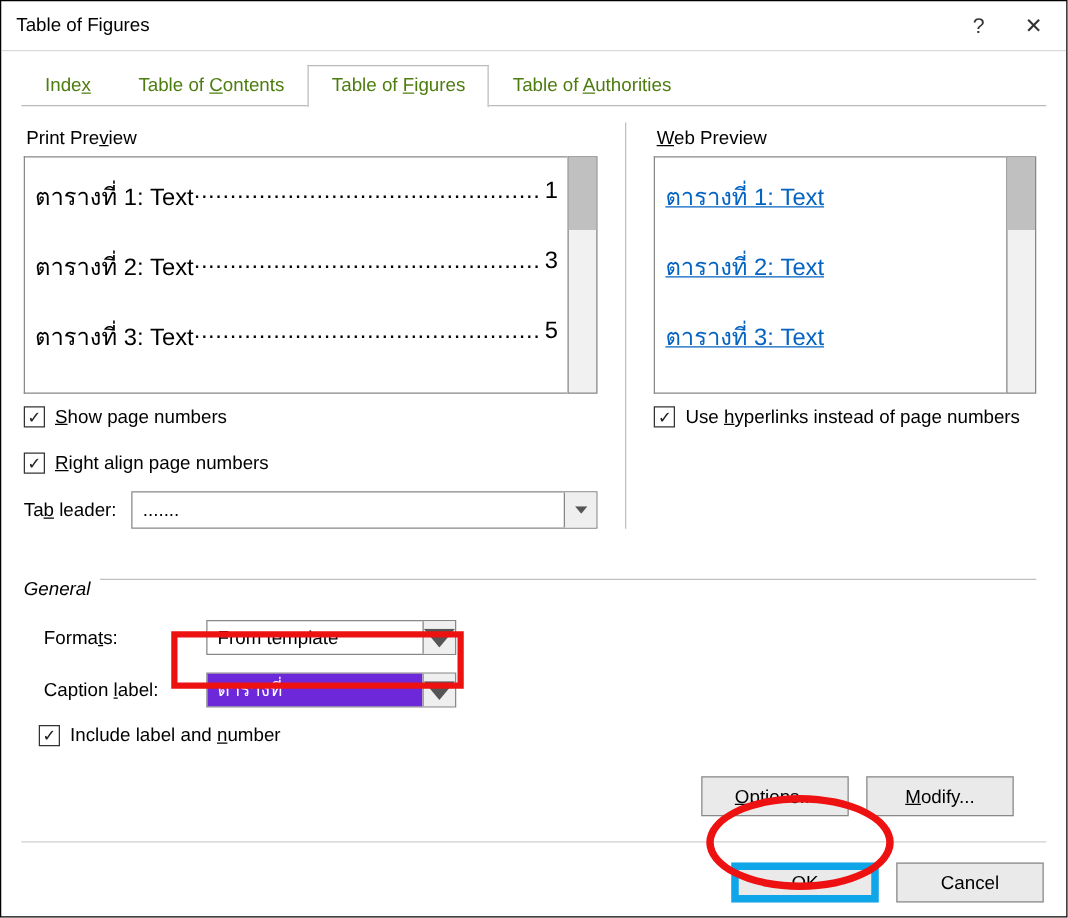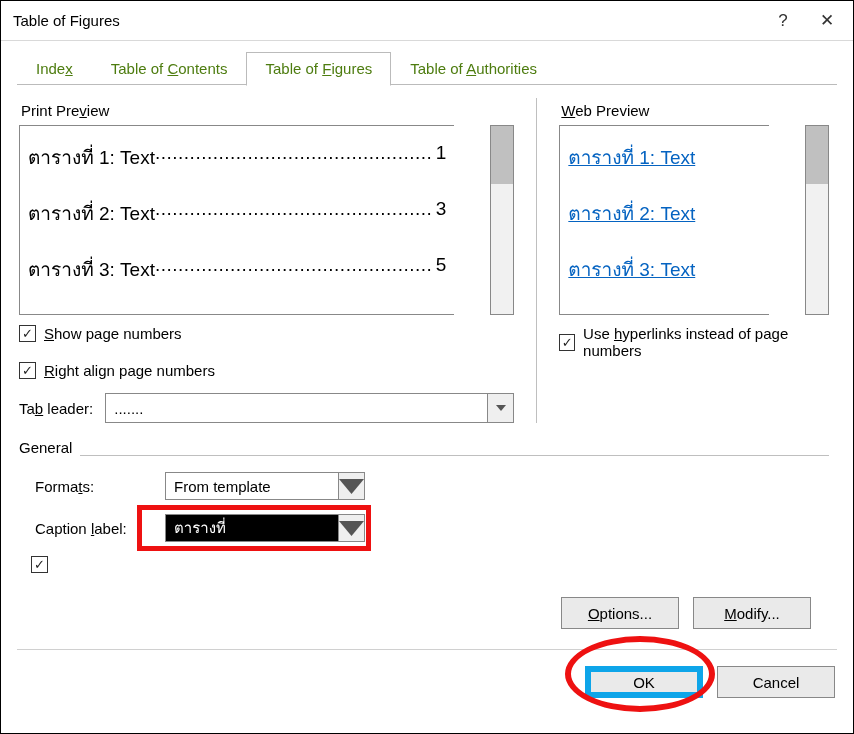--- a/index.html
+++ b/index.html
@@ -15,21 +15,21 @@
   .tabunderline { margin: 0 16px; border-bottom: 1px solid #bbb; position: relative; top: -1px; }
 
   .panel { padding: 12px 24px 0 18px; }
   .columns { display: flex; gap: 22px; }
   .col { flex: 1; display: flex; flex-direction: column; }
   .divider { width: 1px; background: #bfbfbf; margin: 0 0 0 0; }
 
   .sect-label { font-size: 15px; margin: 4px 0 6px 2px; }
   .underline-char { text-decoration: underline; }
 
-  .preview-wrap { display: flex; gap: 36px; }
+  .preview-wrap { display: flex; }
   .preview-box { flex: 1; height: 190px; border: 1px solid #888; border-right: none; padding: 4px 8px; overflow: hidden; }
   .preview-line { display: flex; font-size: 19px; margin: 12px 0 26px 0; }
   .pl-label { white-space: nowrap; }
   .pl-dots { flex: 1; overflow: hidden; letter-spacing: .5px; }
   .pl-page { width: 14px; text-align: right; }
 
   .web-line { font-size: 19px; margin: 12px 0 26px 0; }
   .web-link { color: #0563C1; text-decoration: underline; }
 
   .vscroll { width: 24px; border: 1px solid #888; display: flex; flex-direction: column; background: #f1f1f1; }
@@ -39,30 +39,30 @@
   .check-row { display: flex; align-items: center; gap: 8px; margin: 10px 0; font-size: 15px; }
   .chk { width: 17px; height: 17px; border: 1px solid #333; display: flex; align-items: center; justify-content: center; font-size: 13px; color: #222; background: #fff; }
 
   .row-select { display: flex; align-items: center; gap: 12px; margin-top: 4px; }
   .row-select label { font-size: 15px; }
   .select { display: flex; border: 1px solid #888; background: #fff; height: 30px; }
   .select .val { flex: 1; padding: 3px 8px; font-size: 15px; display: flex; align-items: center; }
   .select .btn { width: 26px; border-left: 1px solid #888; background: #efefef; display: flex; align-items: center; justify-content: center; }
   .select .btn svg { width: 10px; height: 6px; }
 
-  .general-row { display: flex; align-items: flex-end; margin-top: 16px; }
+  .general-row { display: flex; align-items: flex-start; margin-top: 40px; font-style: italic; }
   .general-label { font-size: 15px; color: #000; margin-right: 8px; }
   .general-line { flex: 1; height: 1px; background: #bfbfbf; }
 
   .grid2 { display: grid; grid-template-columns: 130px 200px; row-gap: 14px; align-items: center; margin-top: 16px; }
   .grid2 label { font-size: 15px; }
   .select2 { display: flex; border: 1px solid #888; height: 28px; width: 200px; }
   .select2 .val { flex: 1; padding: 2px 8px; font-size: 15px; display: flex; align-items: center; }
   .select2 .btn { width: 26px; border-left: 1px solid #888; background: #efefef; display: flex; align-items: center; justify-content: center; }
-  .sel-highlight .val { background: #000000; color: #fff; }
+  .sel-highlight .val { background: #6d28d9; color: #fff; }
 
   .highlight-box { position: absolute; border: 5px solid #e11; pointer-events: none; }
 
   .btnrow { display: flex; justify-content: flex-end; gap: 14px; padding: 0 18px; margin-top: 24px; }
   .btn-win { width: 118px; height: 32px; border: 1px solid #888; background: #eaeaea; font-size: 15px; display: flex; align-items: center; justify-content: center; }
   .footer-line { margin: 20px 16px 0 16px; border-top: 1px solid #d0d0d0; }
   .btn-ok { border: 6px solid #0ea5e9; }
 
   .ellipse-annot { position: absolute; border: 6px solid #e11; border-radius: 50%; pointer-events: none; }
 </style>
@@ -192,20 +192,21 @@
       <div class="btn">
           <svg viewBox="0 0 10 6">
             <path d="M0 0 L5 6 L10 0" fill="#555"></path>
           </svg>
         </div>
     </div>
   </div>
 
   <div class="check-row" style="margin-left:12px; margin-top:14px;">
     <div class="chk">✓</div>
+    <span><span>Include label and </span><span class="underline-char">n</span><span>umber</span></span>
   </div>
 
   <div class="btnrow">
     <div class="btn-win">
         <span class="underline-char">O</span>
         <span>ptions...</span>
       </div>
     <div class="btn-win">
         <span class="underline-char">M</span>
         <span>odify...</span>

